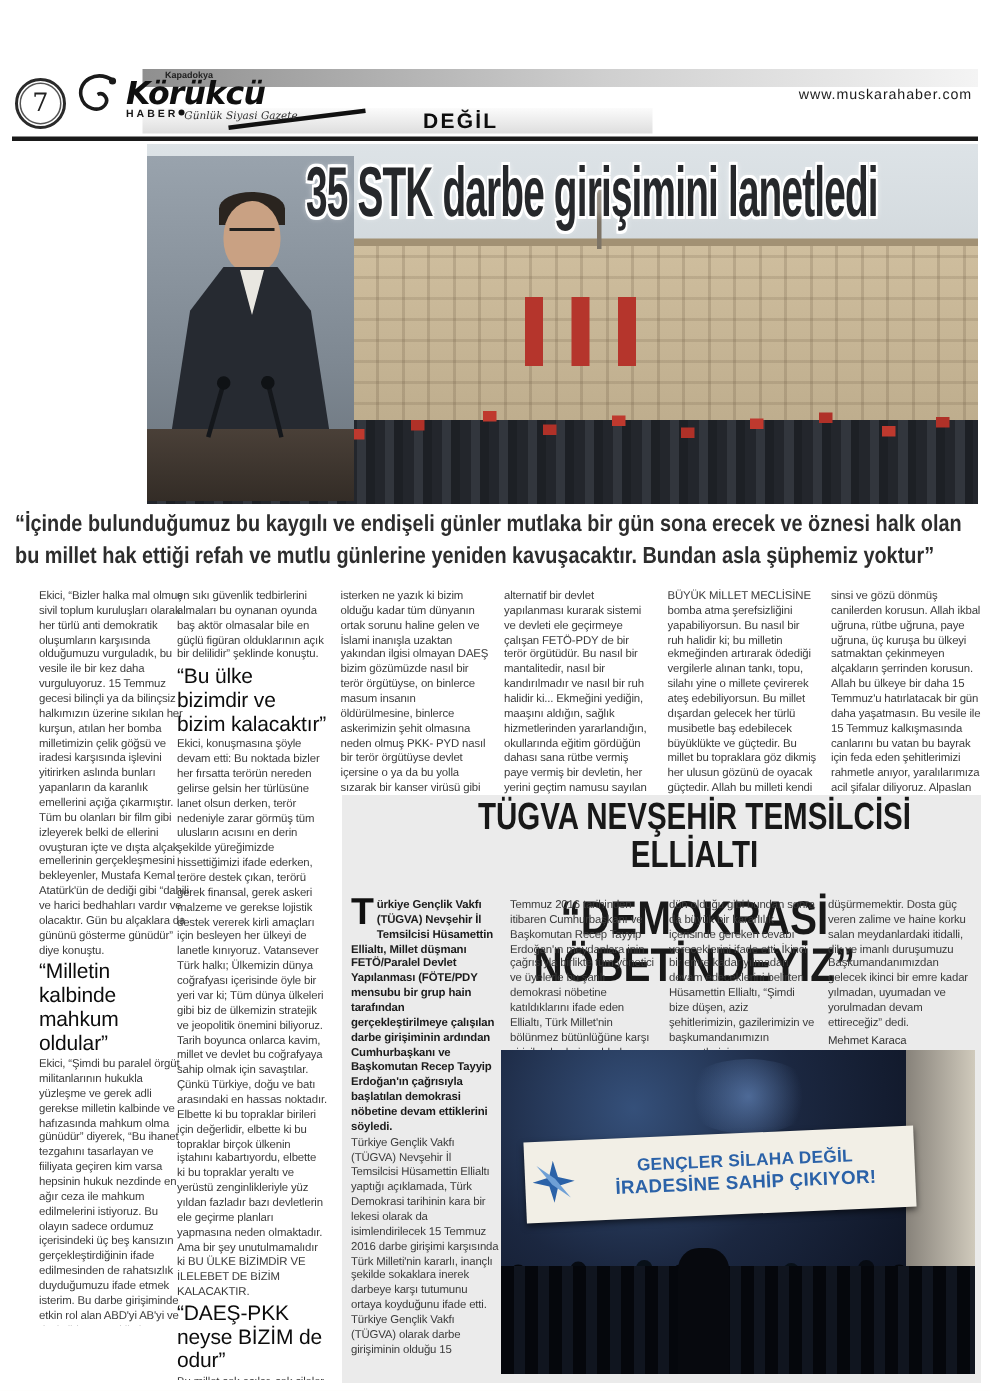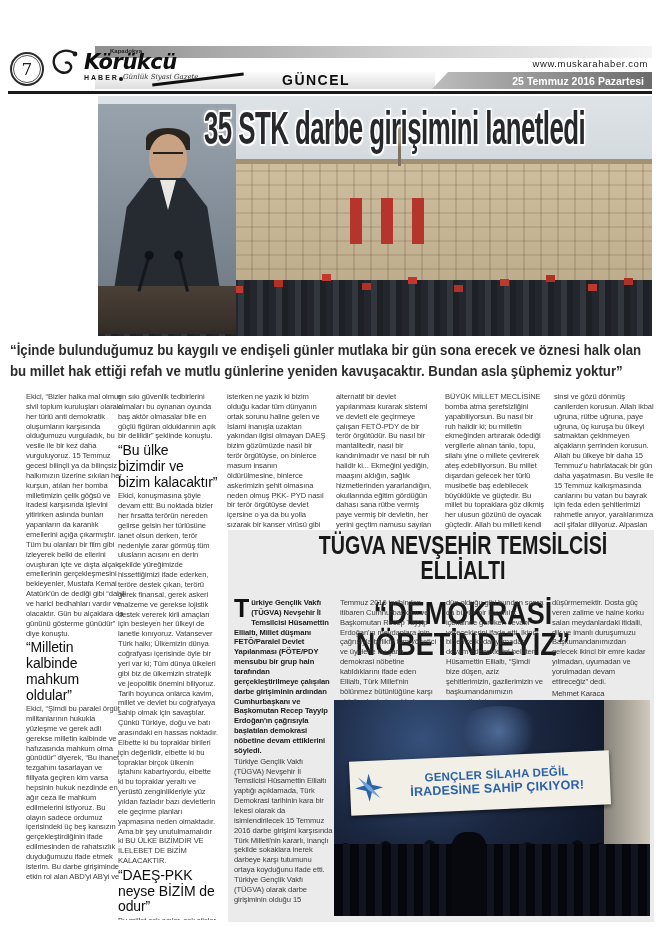--- a/index.html
+++ b/index.html
@@ -25,21 +25,21 @@
   .rule{position:absolute;left:8px;right:8px;top:91px;height:3px;background:#1a1a1a;}
   .pagenum{position:absolute;left:10px;top:52px;width:30px;height:30px;border:2px solid #2a2a2a;
     border-radius:50%;display:flex;align-items:center;justify-content:center;
     font-family:"DejaVu Serif",serif;font-size:17px;color:#222;background:#fff;}
   .pagenum::after{content:"";position:absolute;inset:1px;border:1px solid #555;border-radius:50%;}
   .logo{position:absolute;left:48px;top:48px;display:flex;align-items:flex-start;}
   .logo-text{margin-left:2px;}
   .logo-kicker{font-size:6px;font-weight:bold;color:#222;margin-left:26px;}
   .logo-name{font-size:21px;font-weight:bold;font-style:italic;color:#0f0f0f;line-height:.85;
     font-family:"DejaVu Sans",sans-serif;letter-spacing:-.5px;}
-  .logo-subrow{display:flex;align-items:flex-end;gap:0;margin-top:1px;}
+  .logo-subrow{display:flex;align-items:flex-start;gap:0;margin-top:1px;}
   .logo-sub{font-size:7px;font-weight:bold;letter-spacing:2px;color:#171717;}
   .logo-dot{width:4px;height:4px;background:#111;border-radius:50%;}
   .logo-tag{font-size:7px;font-style:italic;color:#333;font-family:"DejaVu Serif",serif;}
 
   
   .photo1{position:absolute;left:98px;top:96px;width:554px;height:240px;overflow:hidden;
     background:linear-gradient(180deg,#dde3e7 0%,#cdd4d8 45%,#c0c7cb 100%);}
   .ph1-building{position:absolute;left:0;right:0;bottom:52px;height:120px;
     background:
       repeating-linear-gradient(90deg,rgba(96,78,56,.20) 0 2px,transparent 2px 17px),
@@ -134,24 +134,21 @@
 </style>
 </head>
 <body>
 
 <div class="page">
 
   <div class="hdr-top"></div>
   <div class="website">www.muskarahaber.com</div>
   <div class="guncel-bar"></div>
   <div class="wedge"></div>
-  <div class="guncel">GÜNCEL</div>
-  <div class="datebar">
-    <span>25 Temmuz 2016 Pazartesi</span>
-  </div>
+  <div class="guncel">DEĞİL</div>
   <div class="rule"></div>
   <div class="pagenum">
     <span>7</span>
   </div>
   <div class="logo">
     <svg class="logo-swirl" width="34" height="32" viewBox="0 0 34 32">
       <path d="M28 6 C16 -2 4 6 6 16 C8 25 18 27 22 22 C25 18 21 13 17 15" fill="none" stroke="#1a1a1a" stroke-width="2.4"></path>
       <circle cx="27" cy="6" r="2.4" fill="#1a1a1a"></circle>
     </svg>
     <div class="logo-text">

